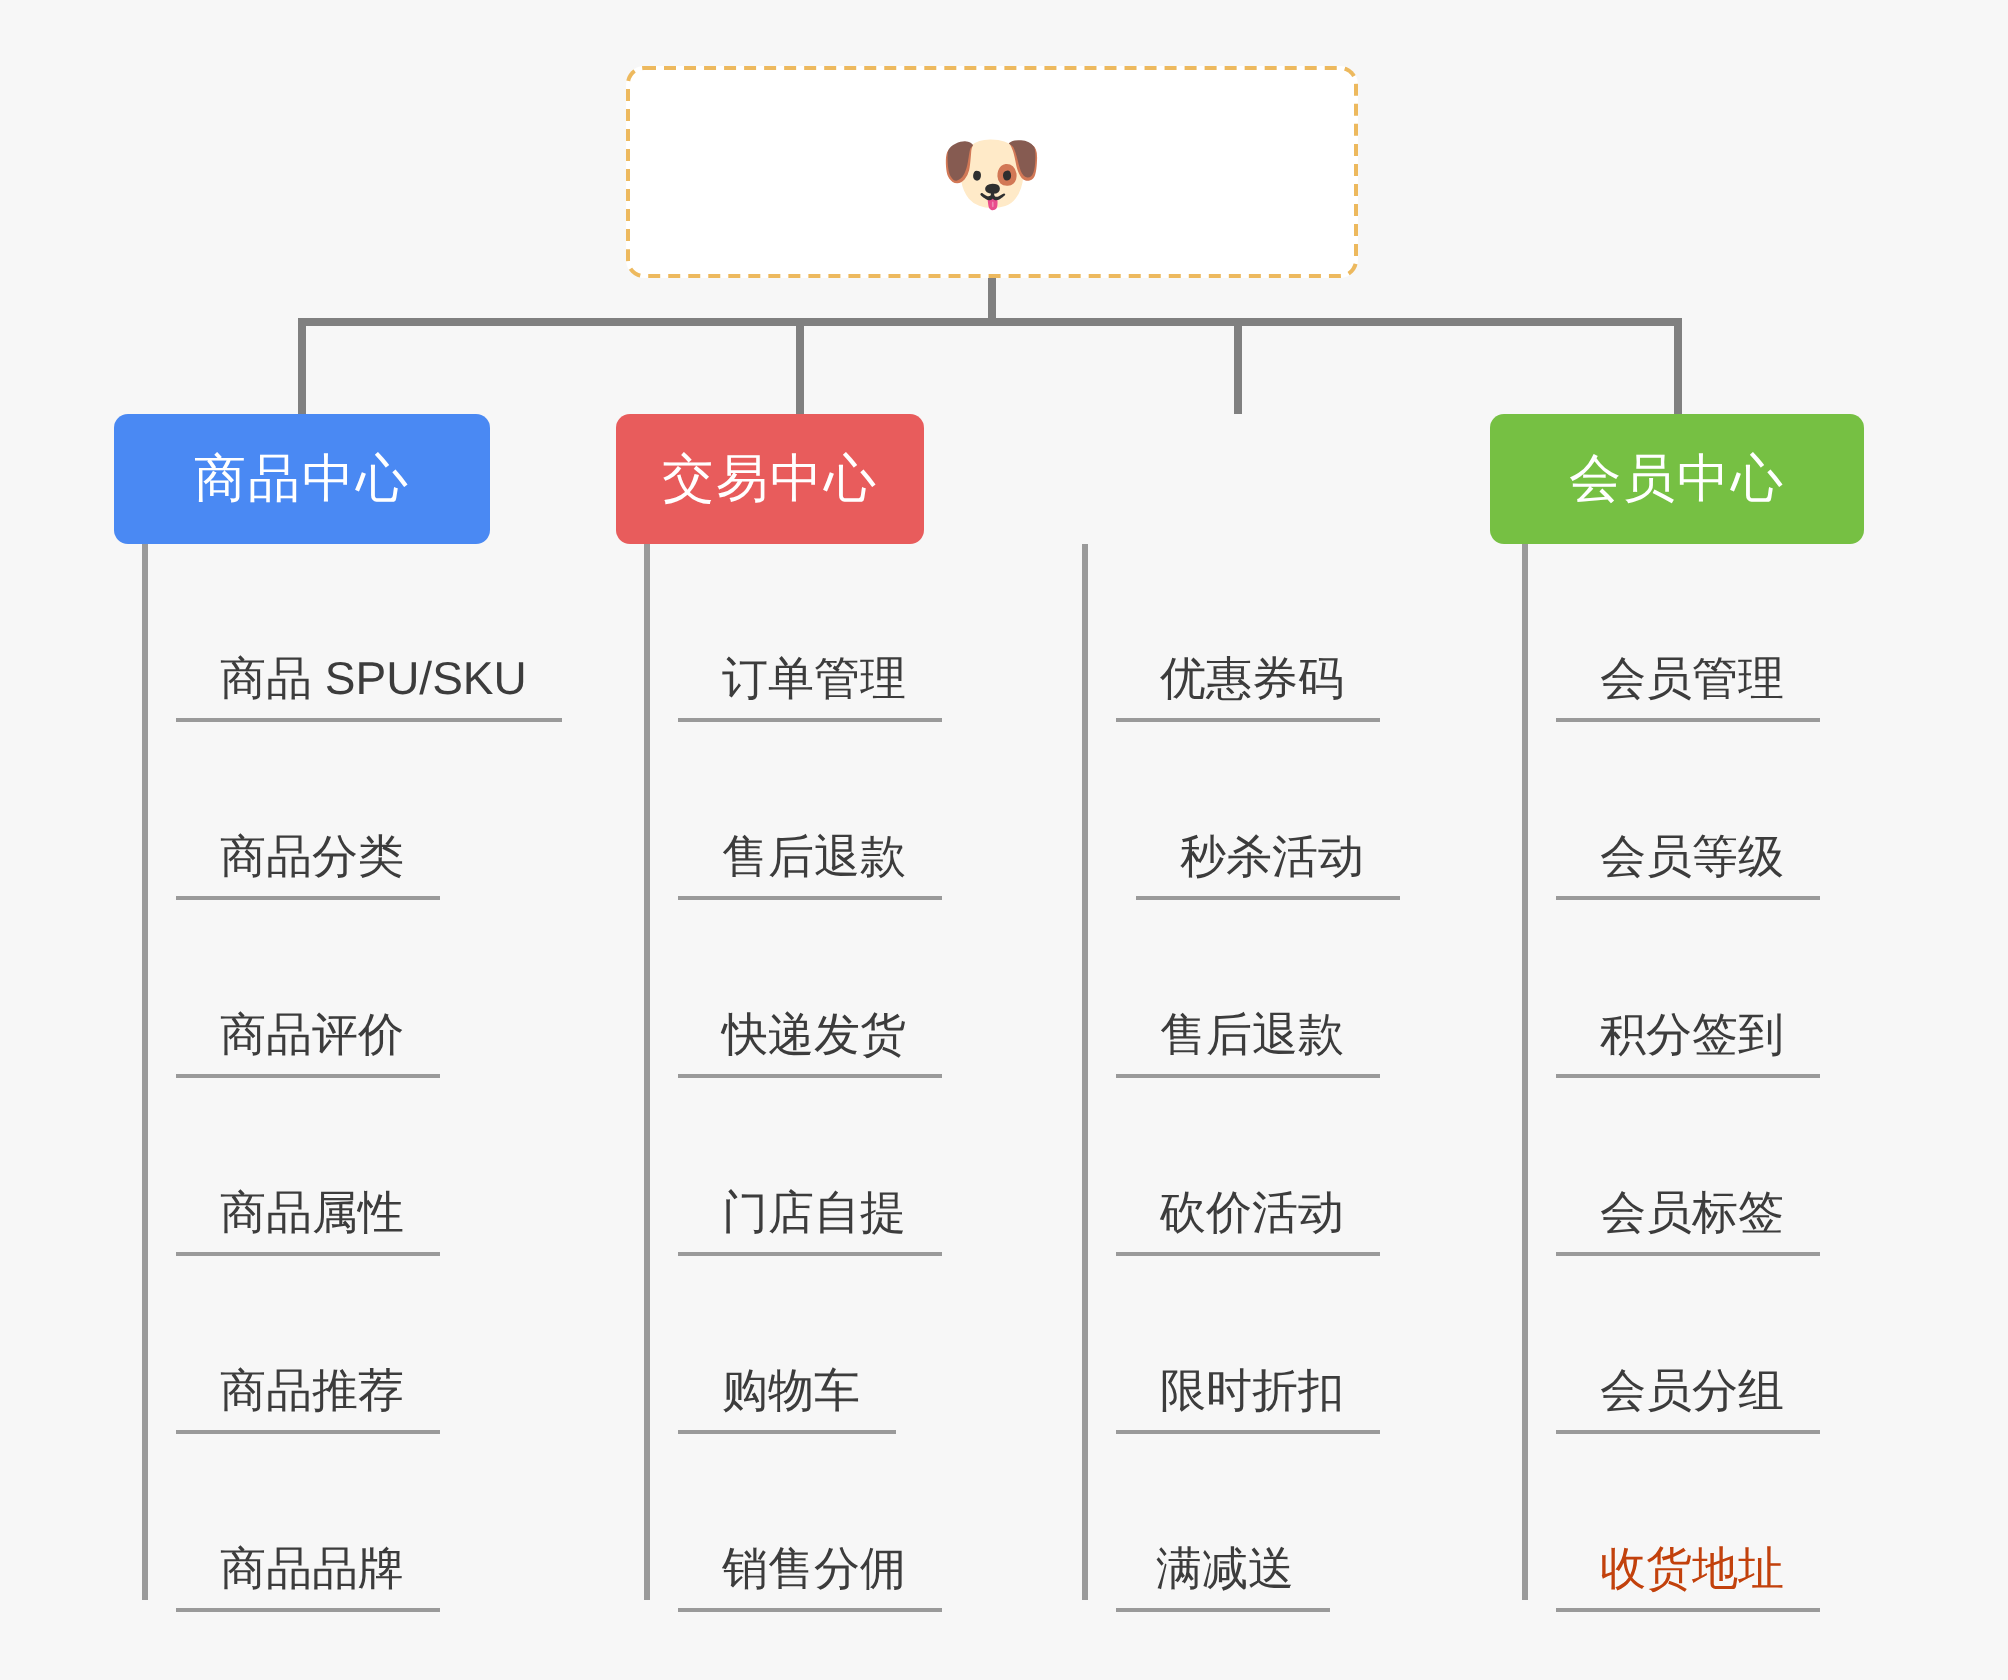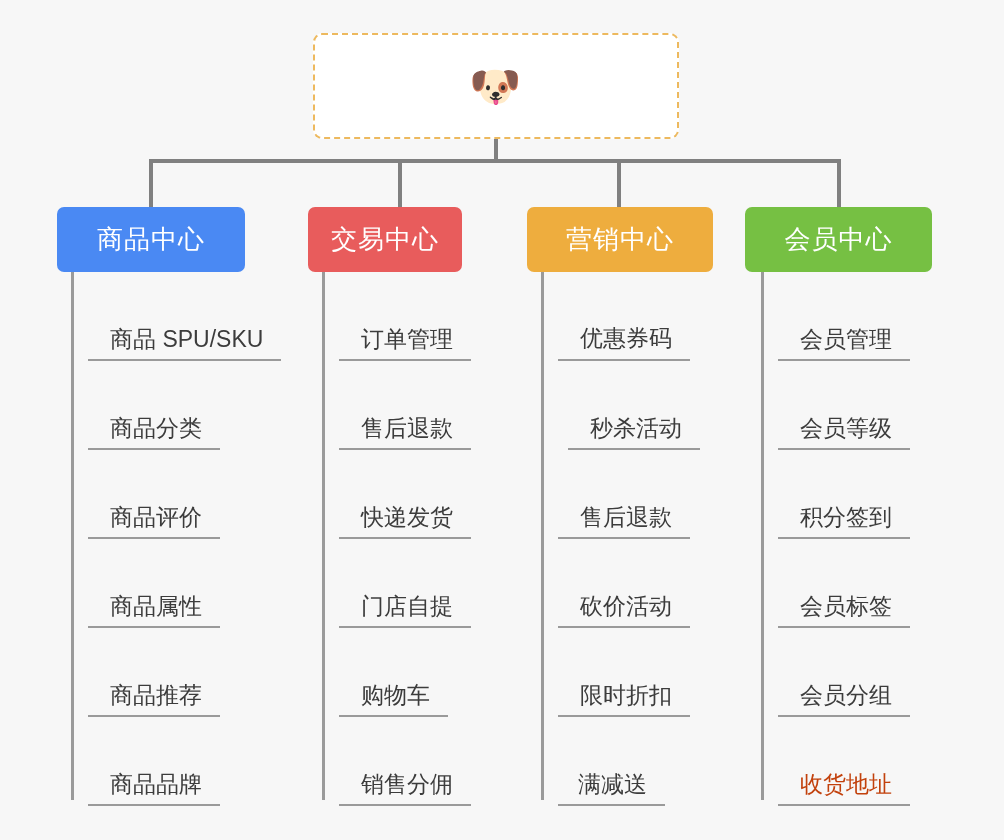--- a/index.html
+++ b/index.html
@@ -120,23 +120,20 @@
   <div class="conn conn-v" style="left: 398px; top: 159px; height: 48px; background: rgb(128, 128, 128);"></div>
   <div class="conn conn-v" style="left: 617px; top: 159px; height: 48px; background: rgb(128, 128, 128);"></div>
   <div class="conn conn-v" style="left: 837px; top: 159px; height: 48px; background: rgb(128, 128, 128);"></div>
 
   <div class="cat-box" style="left: 57px; top: 207px; width: 188px; background: rgb(74, 137, 243);">
     <span>商品中心</span>
   </div>
   <div class="cat-box" style="left: 308px; top: 207px; width: 154px; background: rgb(232, 92, 92);">
     <span>交易中心</span>
   </div>
-  <div class="cat-box" style="left: 527px; top: 207px; width: 186px; background: rgb(238, 173, 62);">
-    <span>营销中心</span>
-  </div>
   <div class="cat-box" style="left: 745px; top: 207px; width: 187px; background: rgb(118, 192, 67);">
     <span>会员中心</span>
   </div>
 
   <div class="leaf-col" style="left:71px;">
     <div class="leaf-spine" style="height: 528px; background: rgb(154, 154, 154);"></div>
     <div class="leaf" style="top:0px;">
         <span class="leaf-inner" style="border-bottom-color: rgb(154, 154, 154); color: rgb(60, 60, 60);">商品 SPU/SKU</span>
       </div>
     <div class="leaf" style="top:89px;">
@@ -173,21 +170,21 @@
     <div class="leaf" style="top:356px;">
         <span class="leaf-inner" style="border-bottom-color: rgb(154, 154, 154); color: rgb(60, 60, 60);">购物车</span>
       </div>
     <div class="leaf" style="top:445px;">
         <span class="leaf-inner" style="border-bottom-color: rgb(154, 154, 154); color: rgb(60, 60, 60);">销售分佣</span>
       </div>
   </div>
 
   <div class="leaf-col" style="left:541px;">
     <div class="leaf-spine" style="height: 528px; background: rgb(154, 154, 154);"></div>
-    <div class="leaf" style="top:0px;font-family:Liberation Serif, serif;">
+    <div class="leaf" style="top:0px;">
         <span class="leaf-inner" style="border-bottom-color: rgb(154, 154, 154); color: rgb(60, 60, 60);">优惠券码</span>
       </div>
     <div class="leaf" style="top:89px;margin-left:10px;">
         <span class="leaf-inner" style="border-bottom-color: rgb(154, 154, 154); color: rgb(60, 60, 60);">秒杀活动</span>
       </div>
     <div class="leaf" style="top:178px;">
         <span class="leaf-inner" style="border-bottom-color: rgb(154, 154, 154); color: rgb(60, 60, 60);">售后退款</span>
       </div>
     <div class="leaf" style="top:267px;">
         <span class="leaf-inner" style="border-bottom-color: rgb(154, 154, 154); color: rgb(60, 60, 60);">砍价活动</span>

